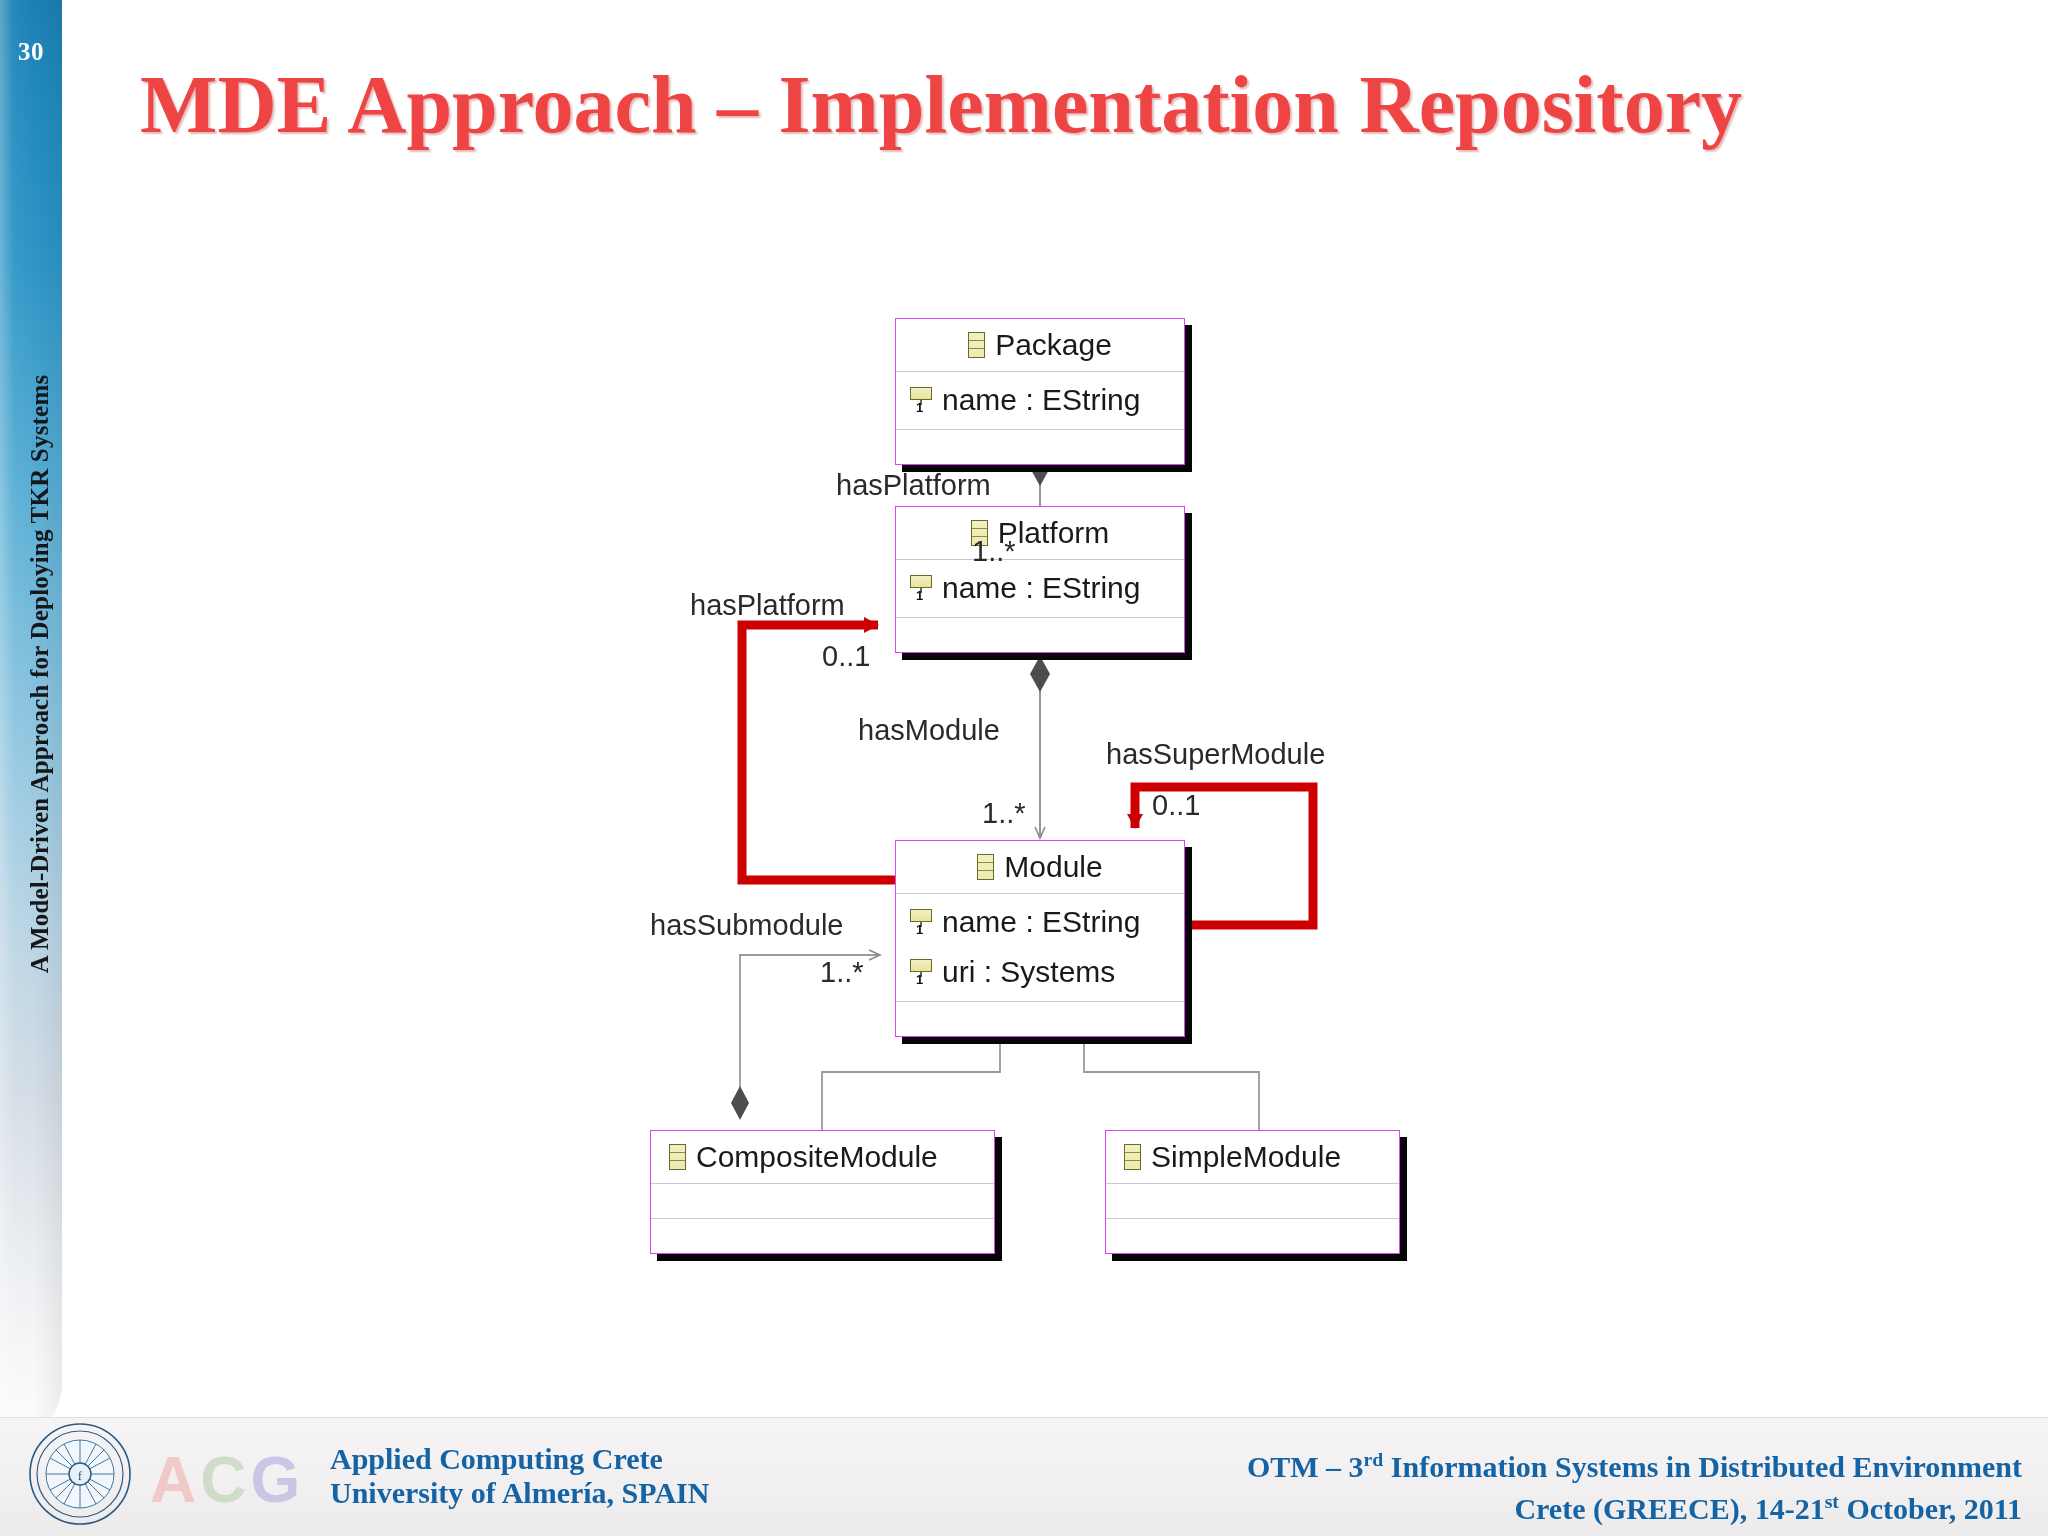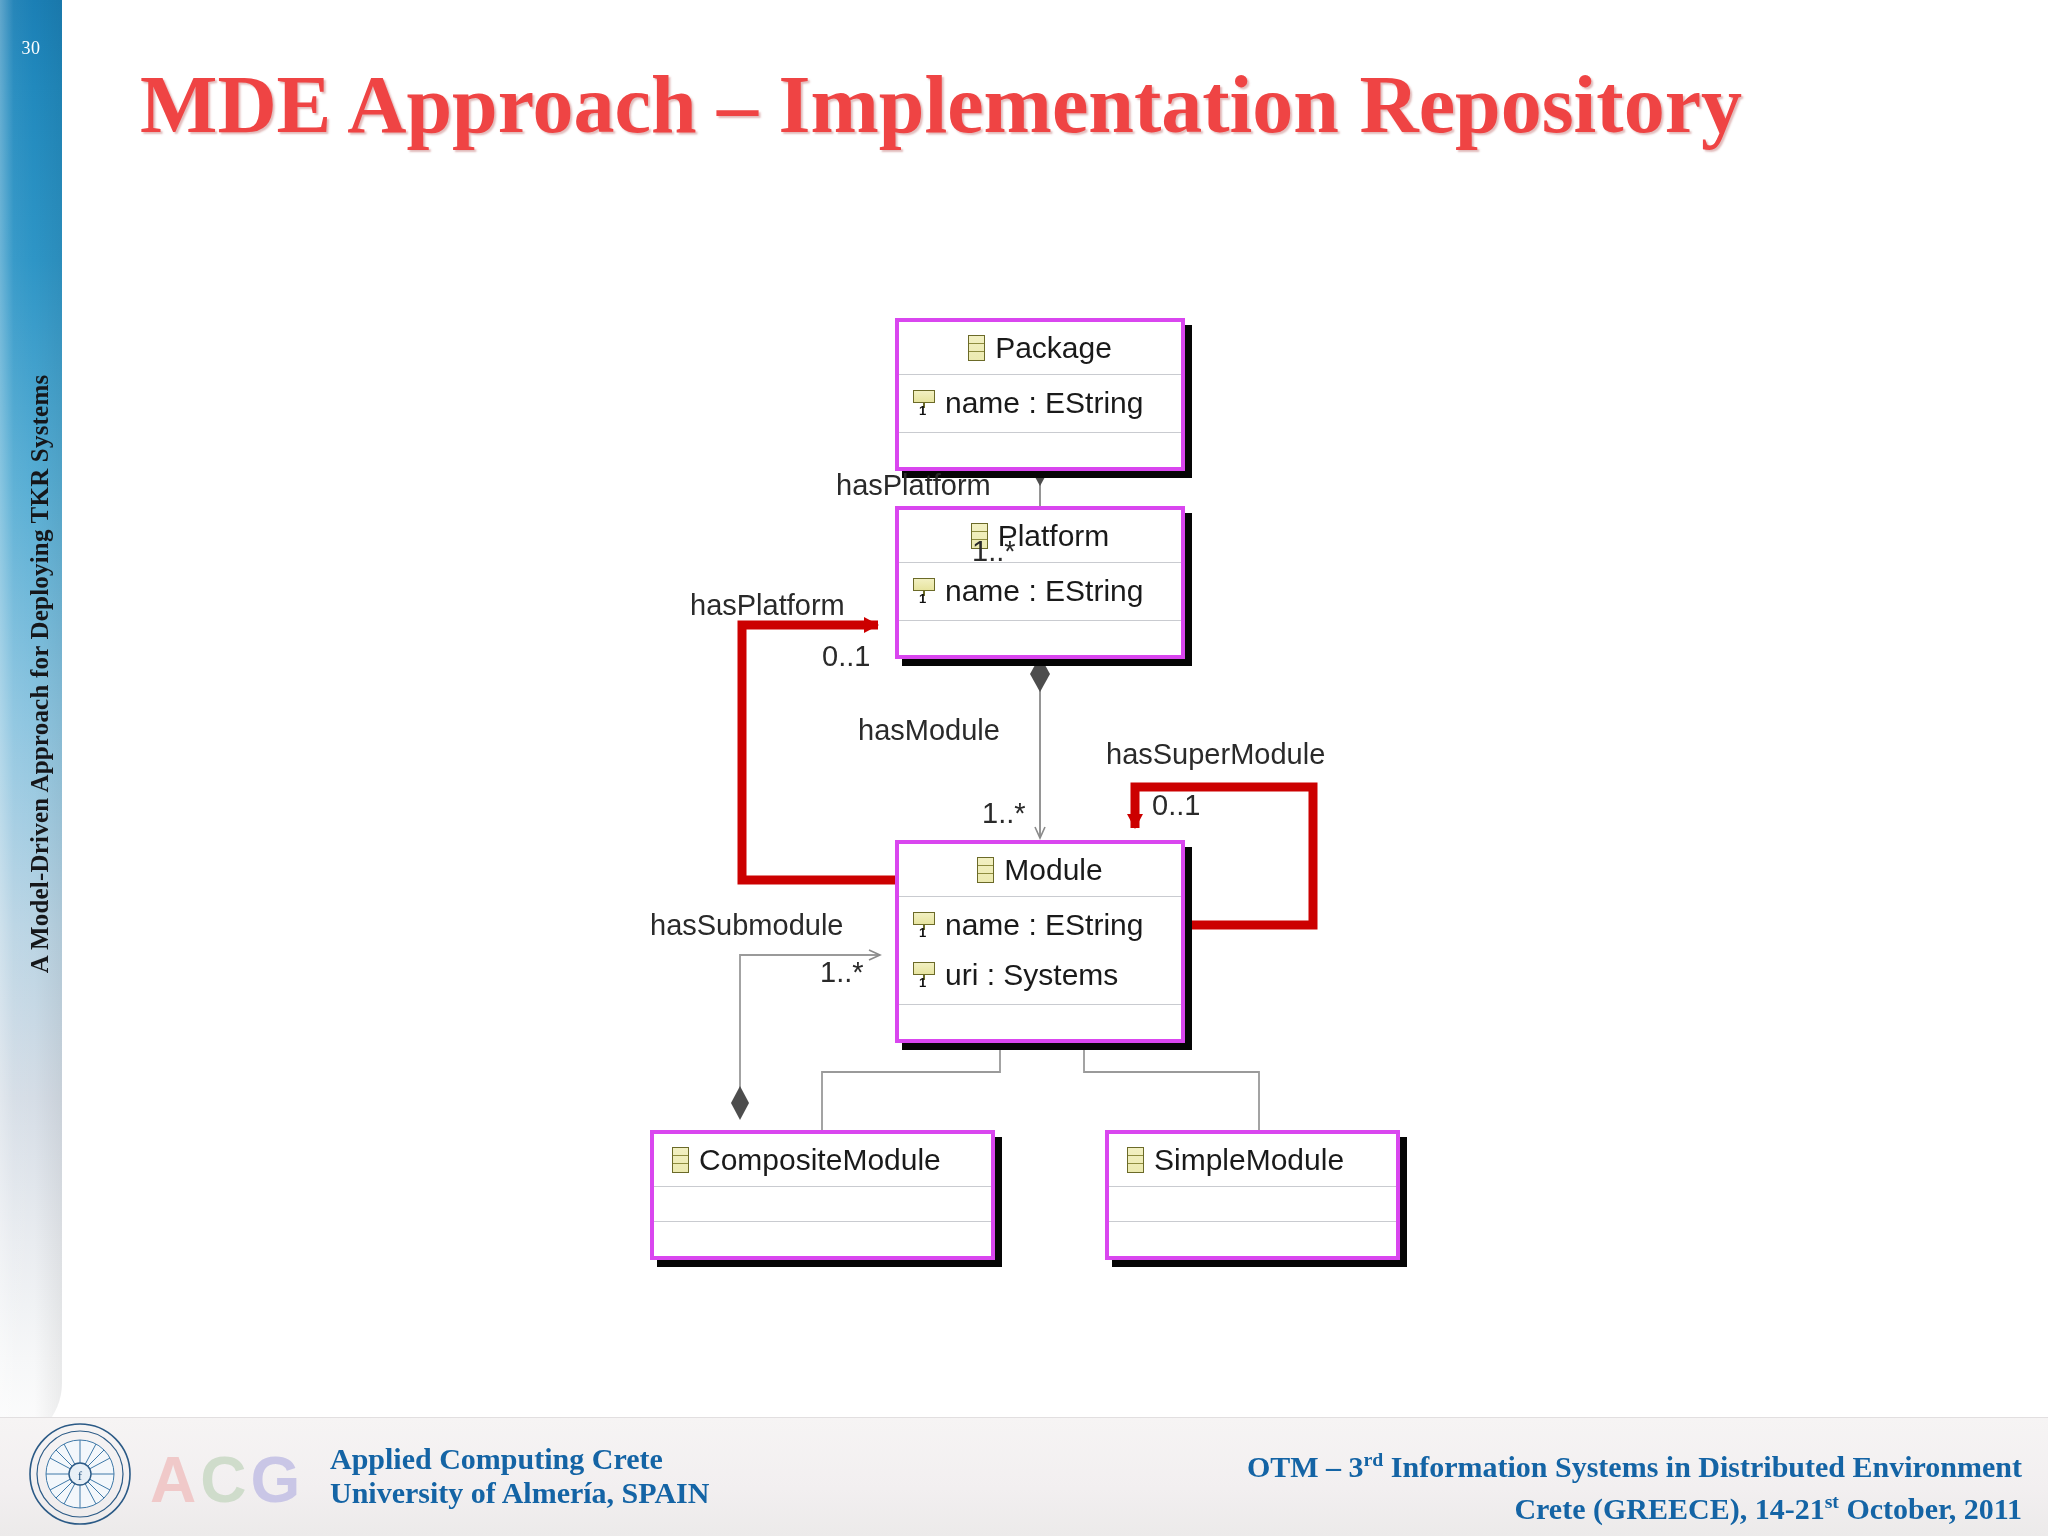--- a/index.html
+++ b/index.html
@@ -53,22 +53,22 @@
     pointer-events: none;
   }
   #slide-number {
     position: absolute;
     left: 0;
     top: 38px;
     width: 62px;
     text-align: center;
     color: #ffffff;
     font-family: "Liberation Serif", serif;
-    font-weight: normal;
-    font-size: 18px;
+    font-weight: bold;
+    font-size: 25px;
     letter-spacing: 0.5px;
   }
   #sidebar-vtext {
     position: absolute;
     left: -460px;
     top: 660px;
     width: 1000px;
     transform: rotate(-90deg);
     transform-origin: center center;
     text-align: center;
@@ -103,21 +103,21 @@
     top: 0;
     width: 2048px;
     height: 1400px;
   }
   #diagram svg { position: absolute; left: 0; top: 0; }
 
   
   .uml-box {
     position: absolute;
     background: #ffffff;
-    border: 4px solid #d946ef;
+    border: 1px solid #d946ef;
     box-sizing: border-box;
     box-shadow: 7px 7px 0 0 #050505;
     z-index: 5;
   }
   .uml-title {
     height: 52px;
     display: flex;
     align-items: center;
     justify-content: center;
     gap: 10px;

